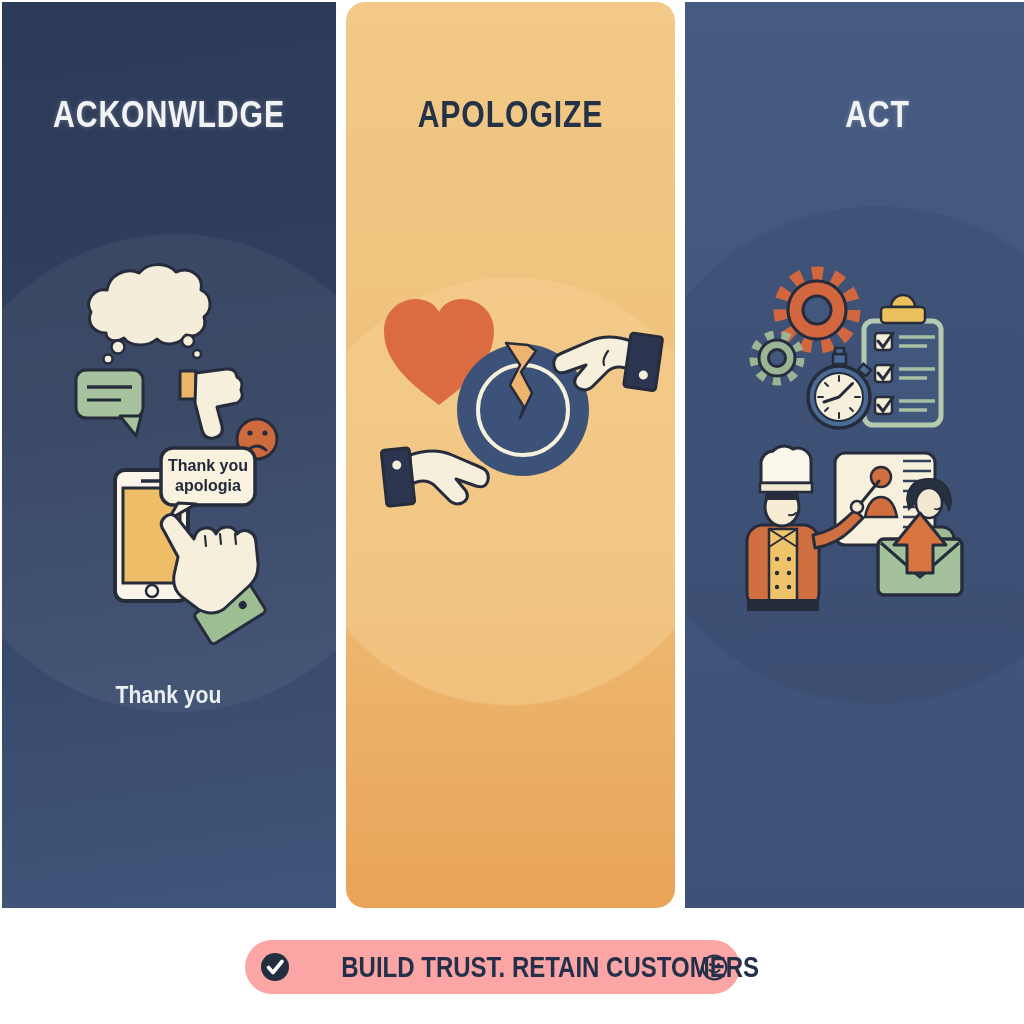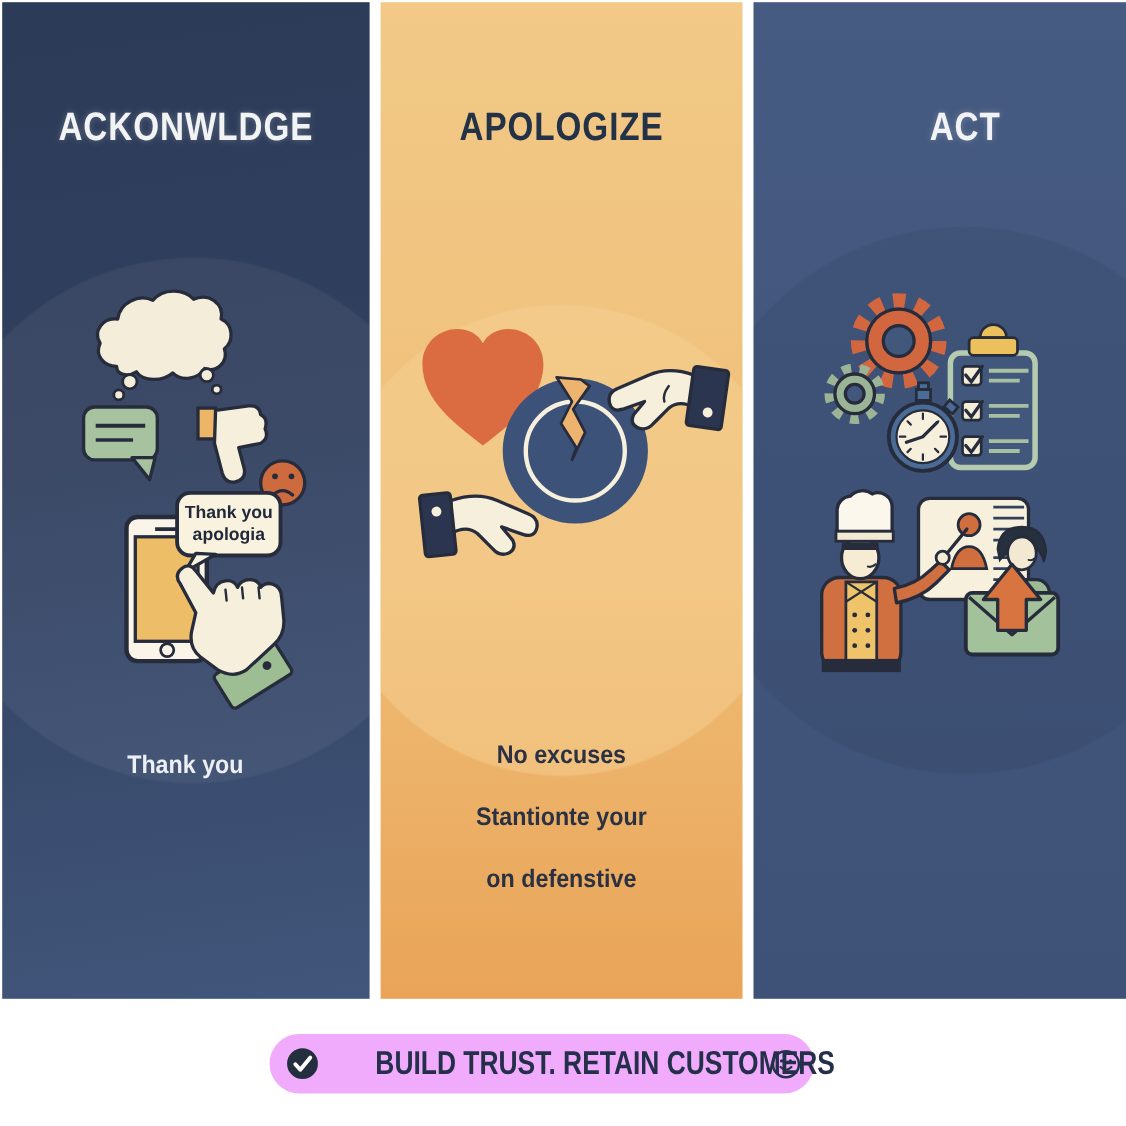--- a/index.html
+++ b/index.html
@@ -12,20 +12,21 @@
     left:2px;width:334px;
     background:
       radial-gradient(circle 240px at 52% 52%, rgba(255,255,255,0.05) 0 99%, rgba(255,255,255,0) 100%),
       linear-gradient(172deg,#2c3b58 0%,#31405f 45%,#41567b 100%);
   }
   .panel-mid{
     left:346px;width:329px;
     background:
       radial-gradient(circle 215px at 50% 54%, rgba(247,210,150,0.45) 0 99%, rgba(247,210,150,0) 100%),
       linear-gradient(180deg,#f2c987 0%,#efbf78 55%,#e9a458 100%);
+    border-radius: 19px;
   }
   .panel-right{
     left:685px;width:339px;
     background:
       radial-gradient(circle 250px at 50% 50%, rgba(28,40,66,0.12) 0 99%, rgba(28,40,66,0) 100%),
       linear-gradient(180deg,#465b81 0%,#42567c 55%,#3e5277 100%);
     padding-left: 45px;
   }
   .panel-title{
     position:absolute;top:92px;left:0;width:100%;text-align:center;
@@ -37,21 +38,21 @@
   .illus{position:absolute;left:0;}
   .caption{
     position:absolute;left:0;width:100%;text-align:center;
     font-weight:bold;font-size:23px;white-space:pre-line;
   }
   .cap-light{color:#ecf0f4;}
   .cap-dark{color:#2a3143;}
   .caption .cond{display:inline-block;transform:scaleX(0.92);transform-origin:center;}
   .footer-badge{
     position:absolute;left:245px;top:940px;width:495px;height:54px;
-    border-radius:27px;background:#f0abfc;
+    border-radius:27px;background:#fca5a5;
   }
   .badge-check{position:absolute;left:15px;top:12px;width:30px;height:30px;}
   .badge-smiley{position:absolute;right:12px;top:14px;width:27px;height:27px;}
   .badge-label{
     position:absolute;left:44px;right:40px;top:50%;transform:translateY(-50%);
     text-align:center;font-size:30px;font-weight:bold;color:#24304a;white-space:nowrap;
   }
   .badge-label .cond{display:inline-block;transform:scaleX(0.80);transform-origin:center;}
 </style>
 </head>
@@ -140,25 +141,20 @@
 
     <g>
       <path d="M64,200 Q88,192 106,200 L134,212 Q144,216 142,225 Q140,234 130,231 L110,224 L120,236 Q124,244 116,248 Q108,251 102,244 L88,230 Q78,222 64,230 Z" fill="#f6efdc" stroke="#262c3b" stroke-width="3" stroke-linejoin="round"></path>
       <g transform="rotate(-6 52 222)">
         <rect x="38" y="194" width="28" height="56" rx="3" fill="#2b3550" stroke="#262c3b" stroke-width="3"></rect>
         <circle cx="52" cy="210" r="4.5" fill="#f6efdc"></circle>
       </g>
     </g>
   </svg>
 
-  <div class="caption cap-dark" style="top:642px;line-height:28px">
-    <span class="cond"><span>No excuses</span><br>
-    <span>Stantionte your</span><br>
-    <span>on defenstive</span></span>
-  </div>
 </div>
 
 <div class="panel panel-right">
   <div class="panel-title title-light"><span class="cond">ACT</span></div>
 
   <svg class="illus" style="top:253px" width="339" height="372" viewBox="0 0 339 372">
 
     <g>
       <circle cx="132" cy="55" r="37" fill="none" stroke="#d2663f" stroke-width="13" stroke-dasharray="11 10.13"></circle>
       <circle cx="132" cy="55" r="29" fill="#d2663f" stroke="#262c3b" stroke-width="3"></circle>

